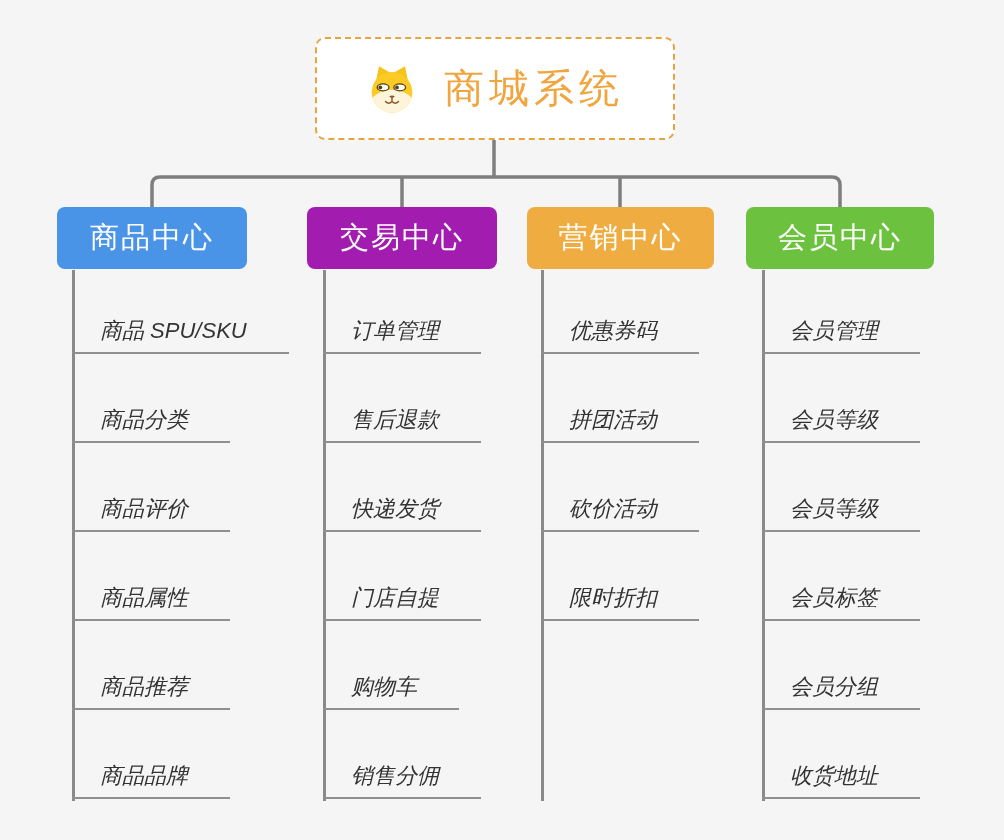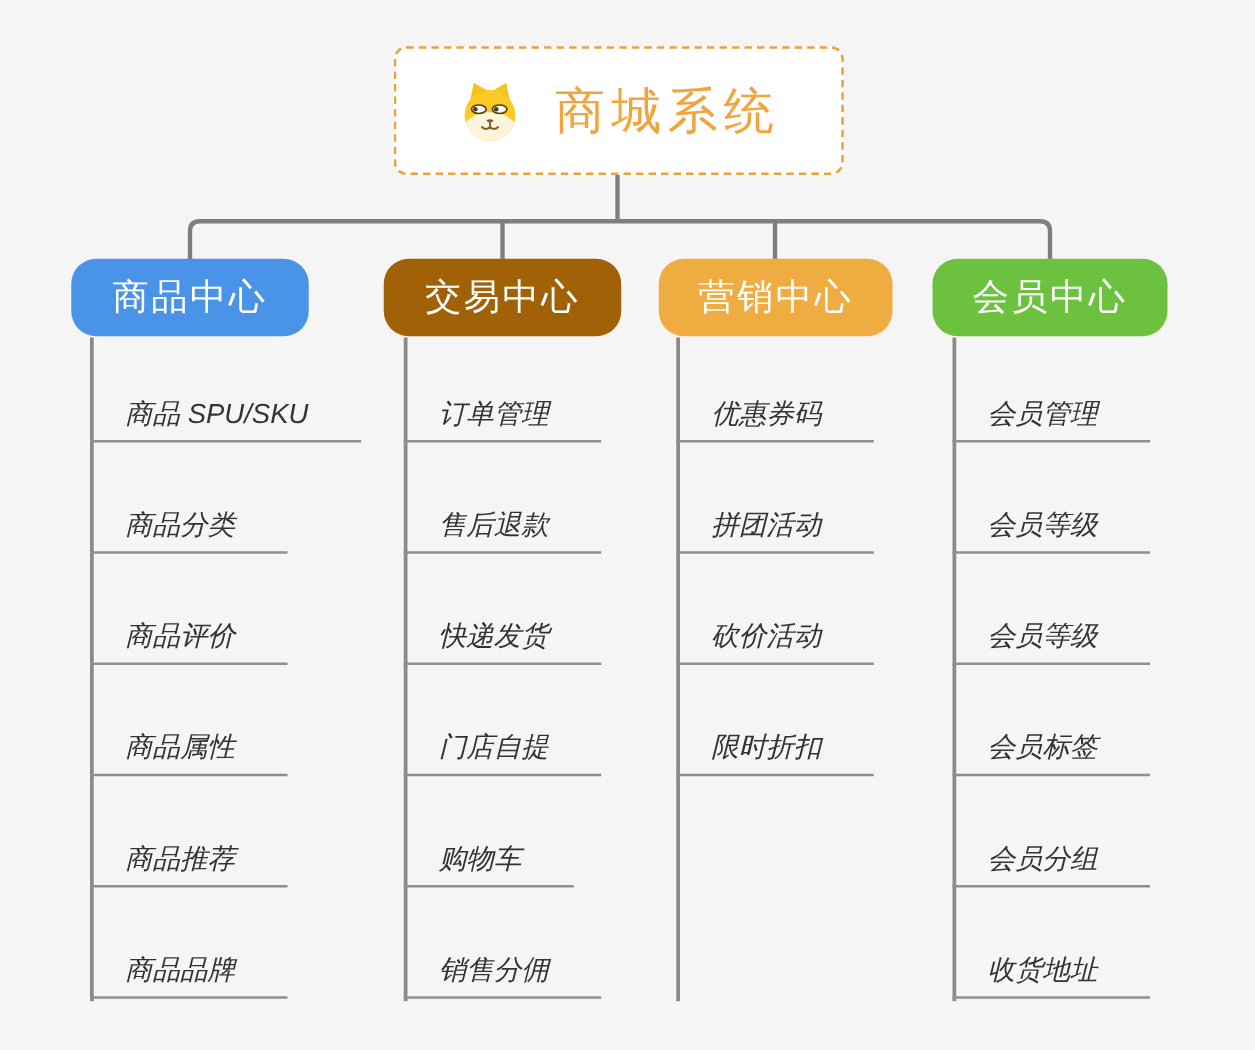--- a/index.html
+++ b/index.html
@@ -27,21 +27,21 @@
     letter-spacing:5px;
     color:#f1a53f;
     white-space:nowrap;
   }
   .doge{width:52px;height:52px;flex:0 0 auto;}
 
   
   .branch-box{
     position:absolute;top:207px;height:62px;
     box-sizing:border-box;
-    border-radius:20px;
+    border-radius:8px;
     display:flex;align-items:center;justify-content:center;
   }
   .branch-label{
     color:#ffffff;
     font-size:29px;
     letter-spacing:2px;
     white-space:nowrap;
   }
 
   
@@ -133,21 +133,21 @@
   </div>
 
   <div class="leaf">
     <span class="leaf-label">商品品牌</span>
   </div>
 </div>
     </div>
   </div>
 
   <div class="branch">
-    <div class="branch-box" style="left: 307px; width: 190px; background: #a16207;">
+    <div class="branch-box" style="left: 307px; width: 190px; background: #a21caf;">
       <span class="branch-label">交易中心</span>
     </div>
     <div class="column" style="left: 323px;">
       <div class="vline"></div>
       <div class="leaves">
   <div class="leaf">
     <span class="leaf-label">订单管理</span>
   </div>
 
   <div class="leaf">

